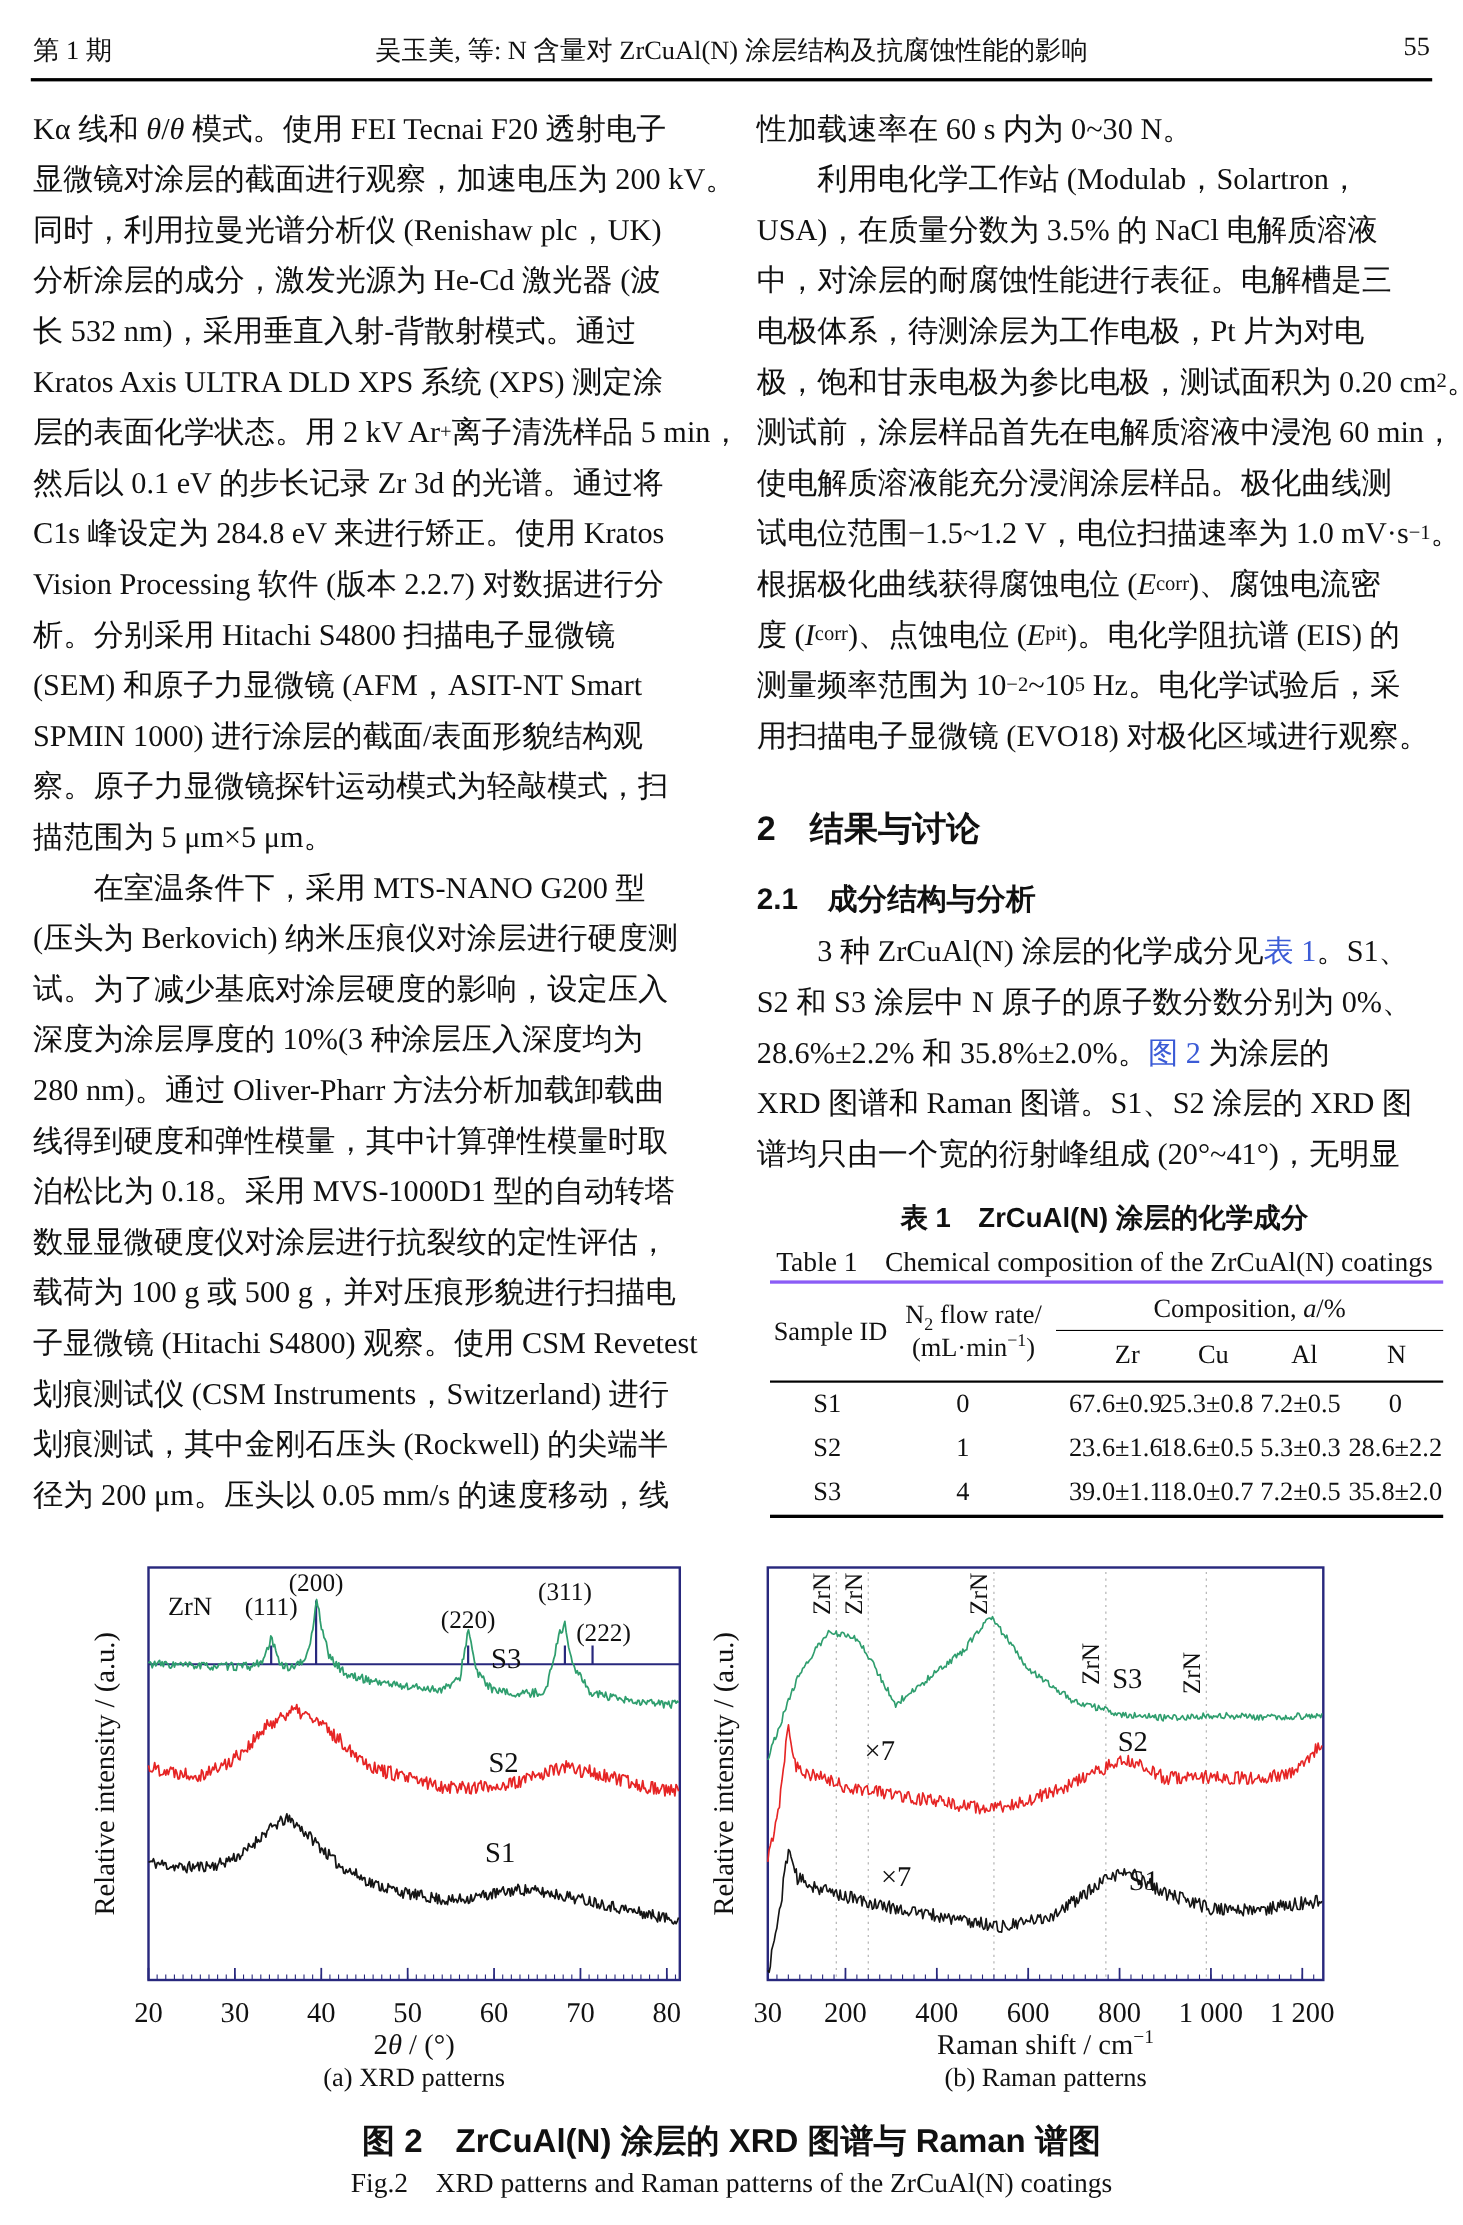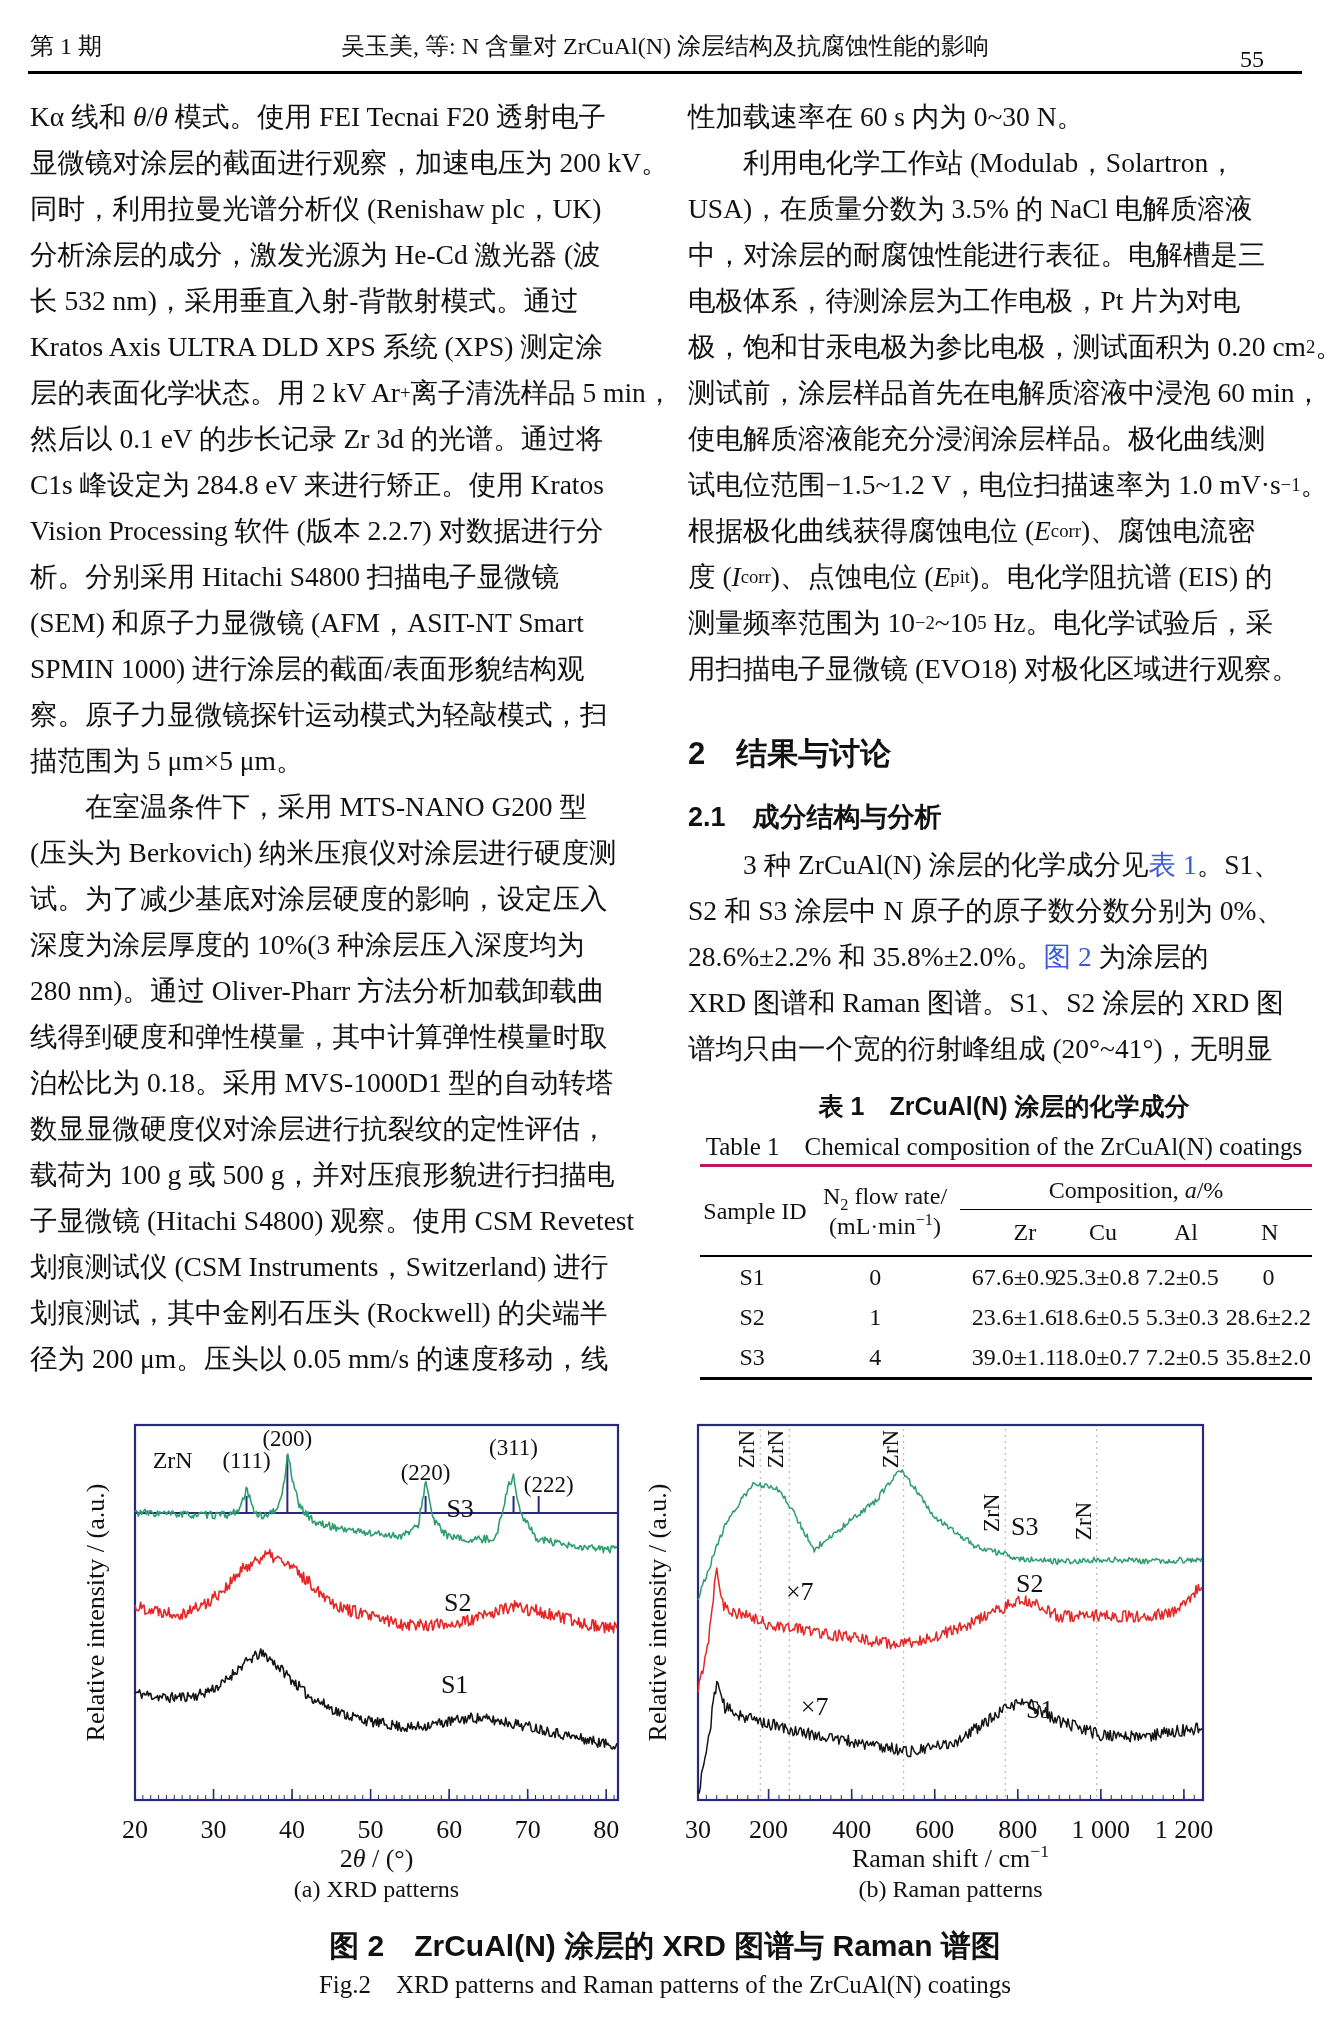--- a/index.html
+++ b/index.html
@@ -5,36 +5,36 @@
   html,body{margin:0;padding:0;background:#e8e8e8;}
   .page{position:relative;width:1330px;height:2023px;background:#ffffff;
         font-family:"Liberation Serif","DejaVu Serif",serif;color:#111;overflow:hidden;}
   .abs{position:absolute;}
   sup,sub{font-size:68%;line-height:0;}
   i{font-style:italic;}
   .link{color:var(--link,#3b5bd6);}
   
   .hdr-issue{left:30px;top:30px;font-size:24px;}
   .hdr-title{left:0;top:30px;width:1330px;text-align:center;font-size:24px;}
-  .hdr-page{left:1240px;top:30px;width:60px;font-size:24px;margin-top:16px;}
+  .hdr-page{left:1240px;top:30px;width:60px;text-align:right;font-size:24px;}
   .hdr-rule{left:28px;top:71px;width:1274px;height:3px;background:#000;}
   
   .col{width:632px;text-align:right;}
   #leftcol{left:30px;top:94px;height:1300px;}
   #rightcol{left:688px;top:94px;height:610px;}
   #para2{left:688px;top:842px;height:235px;}
   .tline{position:absolute;left:0;white-space:pre;font-size:27.5px;height:46px;display:flex;align-items:center;}
   
   .h1{left:688px;top:733px;font-size:31px;font-weight:bold;font-family:"Liberation Sans","DejaVu Sans",sans-serif;}
   .h2{left:688px;top:799px;font-size:27px;font-weight:bold;font-family:"Liberation Sans","DejaVu Sans",sans-serif;}
   
   .tbl-title-zh{left:688px;top:1090px;width:632px;text-align:center;font-size:25px;font-weight:bold;
                 font-family:"Liberation Sans","DejaVu Sans",sans-serif;}
   .tbl-title-en{left:688px;top:1130px;width:632px;text-align:center;font-size:25px;}
-  .tbl{left:700px;top:1164px;width:612px;border-top:3px solid #be185d;border-bottom:3px solid #000;font-size:24px;}
+  .tbl{left:700px;top:1164px;width:612px;border-top:3px solid #8b5cf6;border-bottom:3px solid #000;font-size:24px;}
   .thead{display:flex;border-bottom:2px solid #000;height:88px;}
   .cell{display:flex;align-items:center;justify-content:center;text-align:center;}
   .c-sample{width:110px;}
   .c-flow{width:150px;flex-direction:column;line-height:30px;}
   .comp{width:352px;}
   .comp-top{height:42px;line-height:46px;text-align:center;border-bottom:1.5px solid #000;}
   .comp-sub{display:flex;height:44px;}
   .trow{display:flex;height:40px;}
   .w0{width:110px;}.w1{width:150px;}.w2{width:80px;margin-left:28px;}.w3{width:90px;}.w4{width:90px;}.w5{width:92px;}
   

